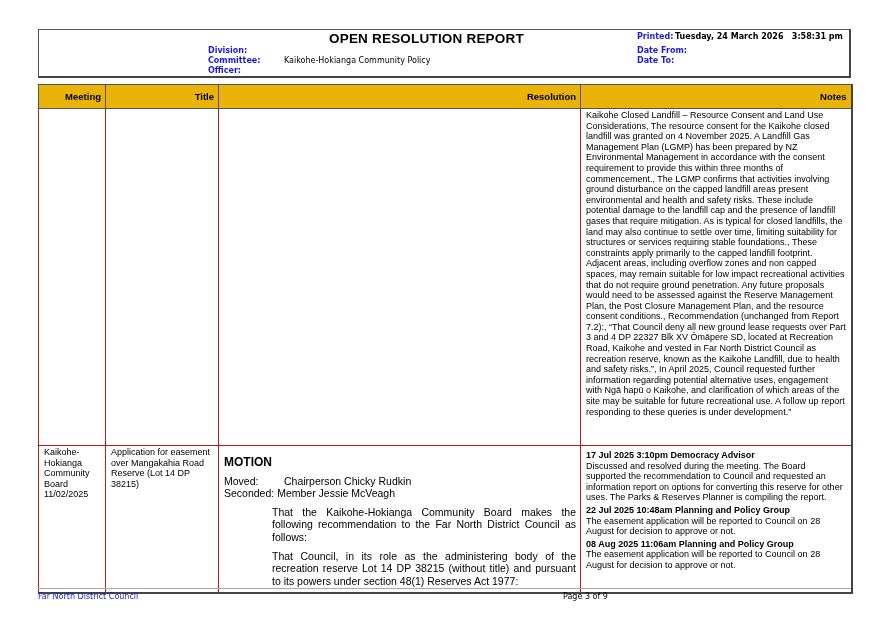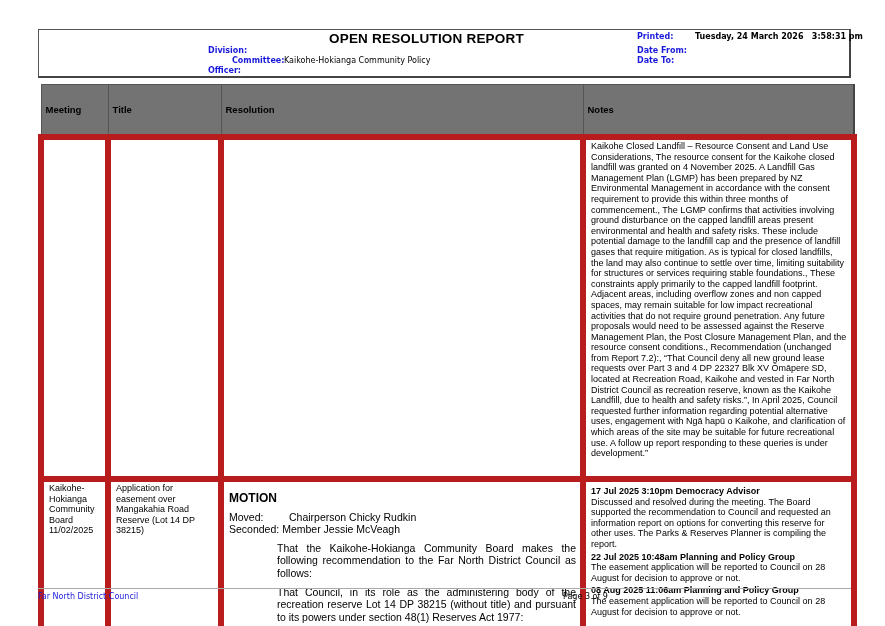--- a/index.html
+++ b/index.html
@@ -10,23 +10,23 @@
                    border: 1px solid #555; border-right: 2px solid #444; border-bottom: 2px solid #444; }
   .report-title { position: absolute; left: 290px; top: 1px; font-size: 13.5px; font-weight: bold;
                   letter-spacing: 0.2px; }
   .meta-label { position: absolute; font-family: "DejaVu Sans", sans-serif; font-size: 8px;
                 font-weight: bold; color: #1a1adc; }
   .meta-value { position: absolute; font-family: "DejaVu Sans", sans-serif; font-size: 8px; color: #000; }
   .printed-value { font-weight: bold; }
 
   table.res { position: absolute; left: 38px; top: 84px; width: 813px; border-collapse: collapse;
               table-layout: fixed; border: 1px solid #444; border-right: 2px solid #444; border-bottom: 2px solid #444; }
-  table.res th { background: #737373; font-size: 9.5px; font-weight: bold; text-align: left;
-                 padding: 19px 4px; height: 11px; border: 1px solid #555; }
-  table.res td { border: 6px solid #b91c1c; vertical-align: top; font-size: 9px; line-height: 10.6px;
+  table.res th { background: #eab308; font-size: 9.5px; font-weight: bold; text-align: right;
+                 padding: 6px 4px; height: 11px; border: 1px solid #555; }
+  table.res td { border: 1px solid #b91c1c; vertical-align: top; font-size: 9px; line-height: 10.6px;
                  padding: 1px 4px 1px 5px; }
   col.c-meeting { width: 67px; }
   col.c-title { width: 113px; }
   col.c-res { width: 362px; }
   col.c-notes { width: 271px; }
 
   .row1 td { height: 334px; }
   .row2 td { height: 141px; }
   td.mid { vertical-align: middle; }
   .notes-text { font-size: 9px; line-height: 10.6px; }
@@ -50,28 +50,28 @@
 </style>
 </head>
 <body>
 
 <div class="report-header">
   <div class="report-title">OPEN RESOLUTION REPORT</div>
 
   <span class="meta-label" style="left:169px; top:16px;">Division:</span>
   <span class="meta-value" style="left:245px; top:16px;"></span>
 
-  <span class="meta-label" style="left:169px; top:26px;margin-left:24px;">Committee:</span>
+  <span class="meta-label" style="left:169px; top:26px;">Committee:</span>
   <span class="meta-value" style="left:245px; top:26px;">Kaikohe-Hokianga Community Policy</span>
 
   <span class="meta-label" style="left:169px; top:36px;">Officer:</span>
   <span class="meta-value" style="left:245px; top:36px;"></span>
 
   <span class="meta-label" style="left:598px; top:2px;">Printed:</span>
-  <span class="meta-value printed-value" style="left:656px; top:2px; white-space:pre;">Tuesday, 24 March 2026   3:58:31 pm</span>
+  <span class="meta-value printed-value" style="left:636px; top:2px; white-space:pre;">Tuesday, 24 March 2026   3:58:31 pm</span>
 
   <span class="meta-label" style="left:598px; top:16px;">Date From:</span>
   <span class="meta-value" style="left:660px; top:16px;"></span>
 
   <span class="meta-label" style="left:598px; top:26px;">Date To:</span>
   <span class="meta-value" style="left:660px; top:26px;"></span>
 </div>
 
 <table class="res">
   <colgroup>

